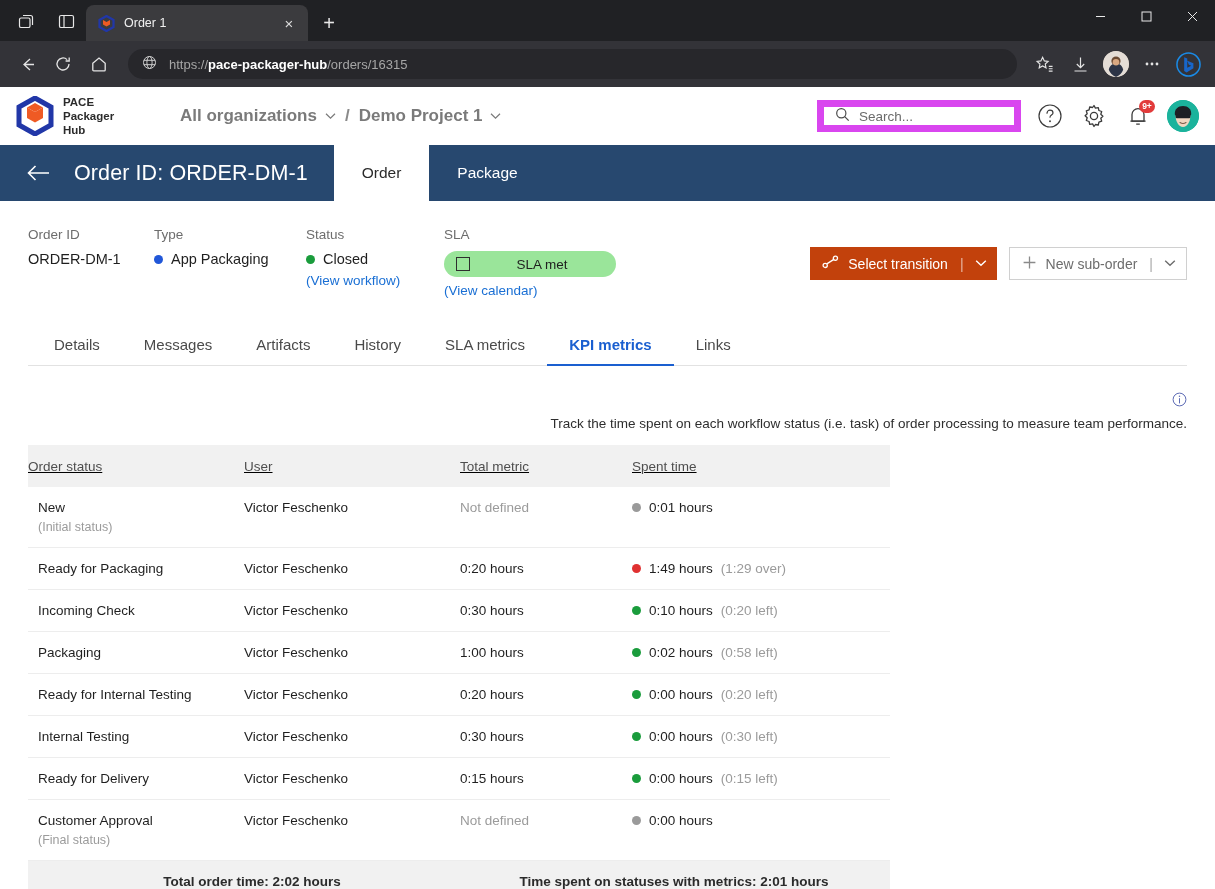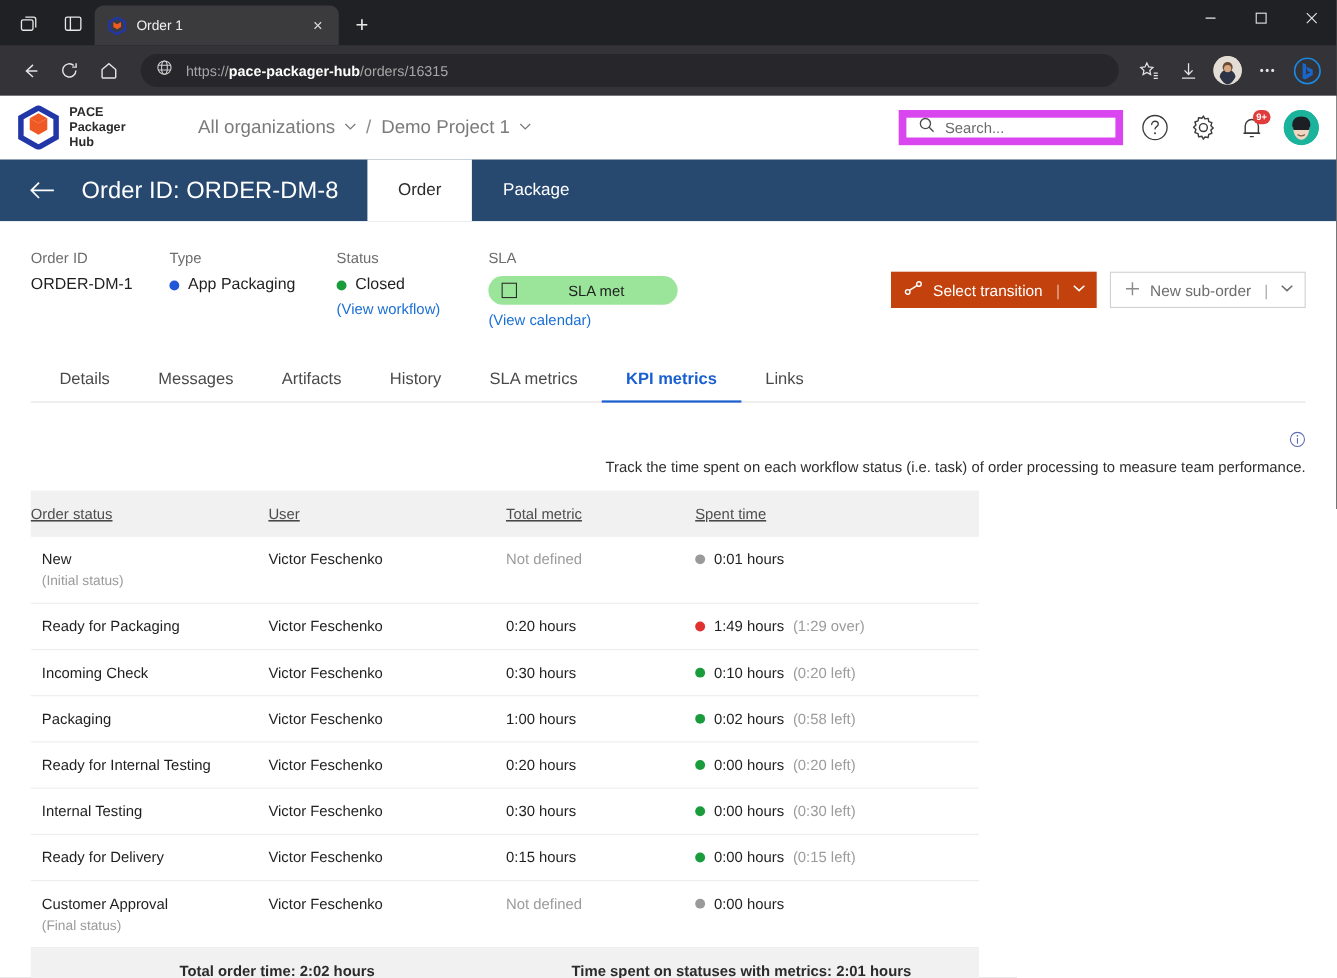--- a/index.html
+++ b/index.html
@@ -67,21 +67,21 @@
   .app { background: #ffffff; height: 802px; position: relative; overflow: hidden; }
 
   .app-header {
     height: 58px; display: flex; align-items: center; padding: 0 16px;
     background: #fff; gap: 0;
   }
   .logo-wrap { display: flex; align-items: center; gap: 9px; width: 140px; }
   .logo-mark { width: 38px; height: 40px; position: relative; flex: 0 0 38px; }
   .logo-text { font-size: 11.5px; font-weight: bold; color: #2b2b2b; line-height: 1.22; }
 
-  .crumbs { display: flex; align-items: flex-start; gap: 9px; margin-left: 24px; }
+  .crumbs { display: flex; align-items: flex-start; gap: 9px; margin-left: 24px; font-weight: bold; }
   .crumb { font-size: 17px; color: #7a7a7a; display: flex; align-items: center; gap: 8px; }
   .crumb-sep { font-size: 17px; color: #8a8a8a; }
   .chev { font-size: 11px; color: #7a7a7a; }
 
   .header-right { margin-left: auto; display: flex; align-items: center; gap: 14px; }
   .searchbox {
     width: 204px; height: 32px; border: 7px solid #d946ef; background:#fff;
     display: flex; align-items: center; gap: 9px; padding: 8px 11px;
   }
   .searchbox span.ph { font-size: 13.5px; color: #6b6b6b; }
@@ -380,21 +380,21 @@
       </div>
     </div>
 
     <div class="order-bar">
       <div class="ob-left">
         <div class="back-arrow">
           <svg width="26" height="20" viewBox="0 0 26 20" fill="none" stroke="#ffffff" stroke-width="1.6">
             <path d="M9.5 3L2.5 10l7 7M2.8 10H23"></path>
           </svg>
         </div>
-        <div class="ob-title">Order ID: ORDER-DM-8</div>
+        <div class="ob-title">Order ID: ORDER-DM-1</div>
       </div>
       <div class="ob-tabs">
         <div class="ob-tab active">Order</div>
         <div class="ob-tab">Package</div>
       </div>
     </div>
 
     <div class="content">
 
       <div class="meta-row">

